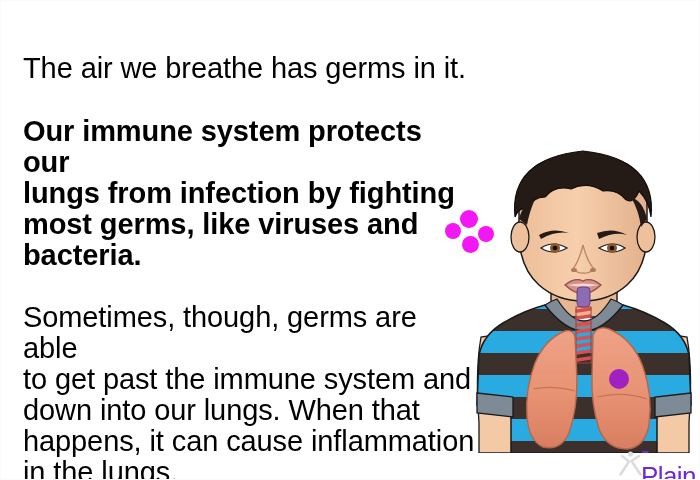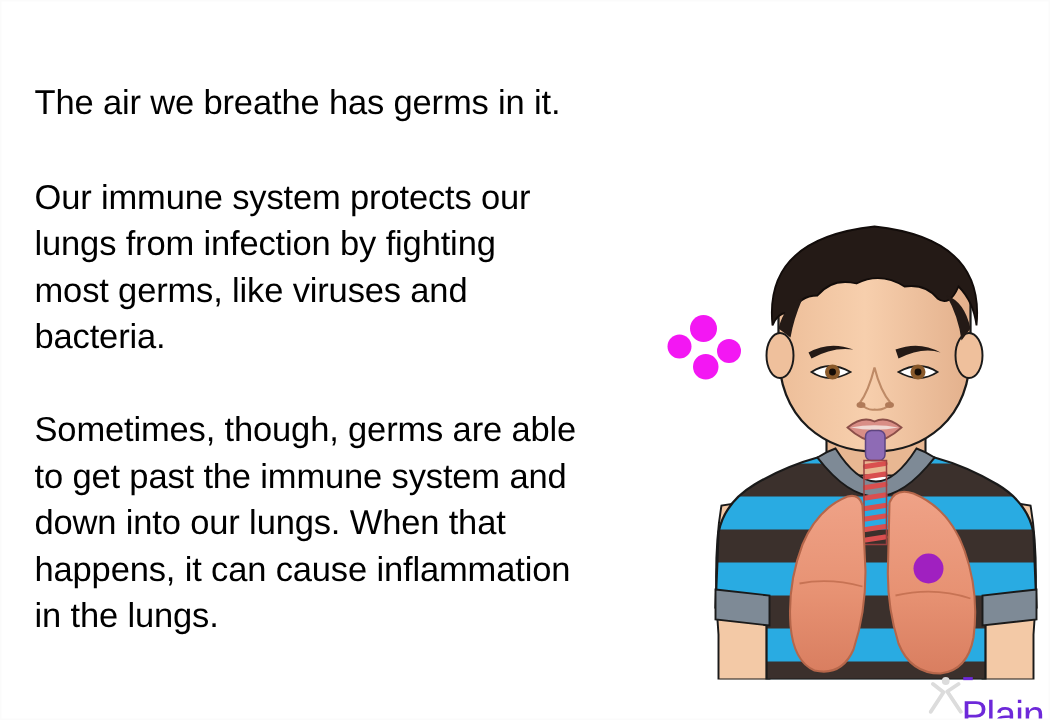--- a/index.html
+++ b/index.html
@@ -25,29 +25,29 @@
 
   
   #text-column {
     position: absolute;
     left: 22px;
     top: 52px;
     width: 452px;
     z-index: 40;
   }
   .paragraph {
-    font-size: 23px;
+    font-size: 29px;
     line-height: 31px;
     color: #000000;
     letter-spacing: -0.1px;
     margin: 0 0 30px 0;
     white-space: pre-line;
   }
   #paragraph-1 { margin-bottom: 32px; }
-  #paragraph-2 { margin-bottom: 31px; }
+  #paragraph-2 { margin-bottom: 31px; font-weight: bold; }
   #paragraph-3 { margin-bottom: 0; margin-top: 20px; }
 
   
   #illustration {
     position: absolute;
     left: 466px;
     top: 140px;
     width: 234px;
     height: 312px;
     z-index: 20;

